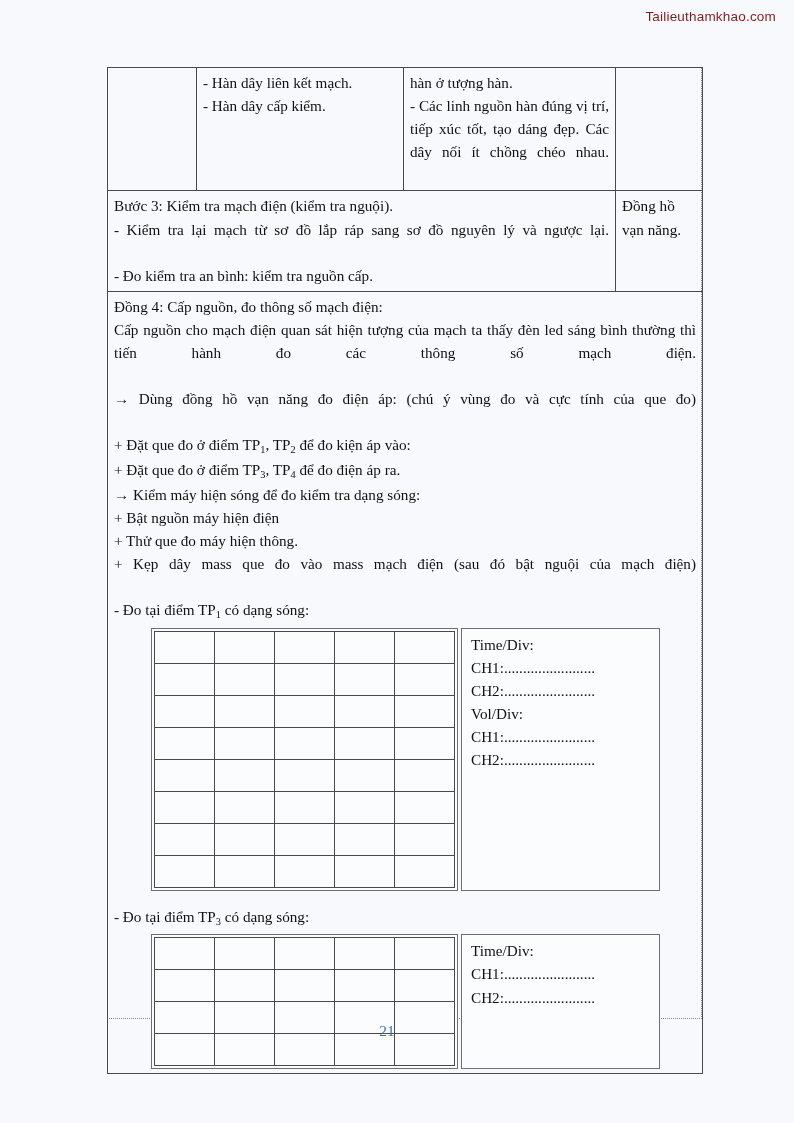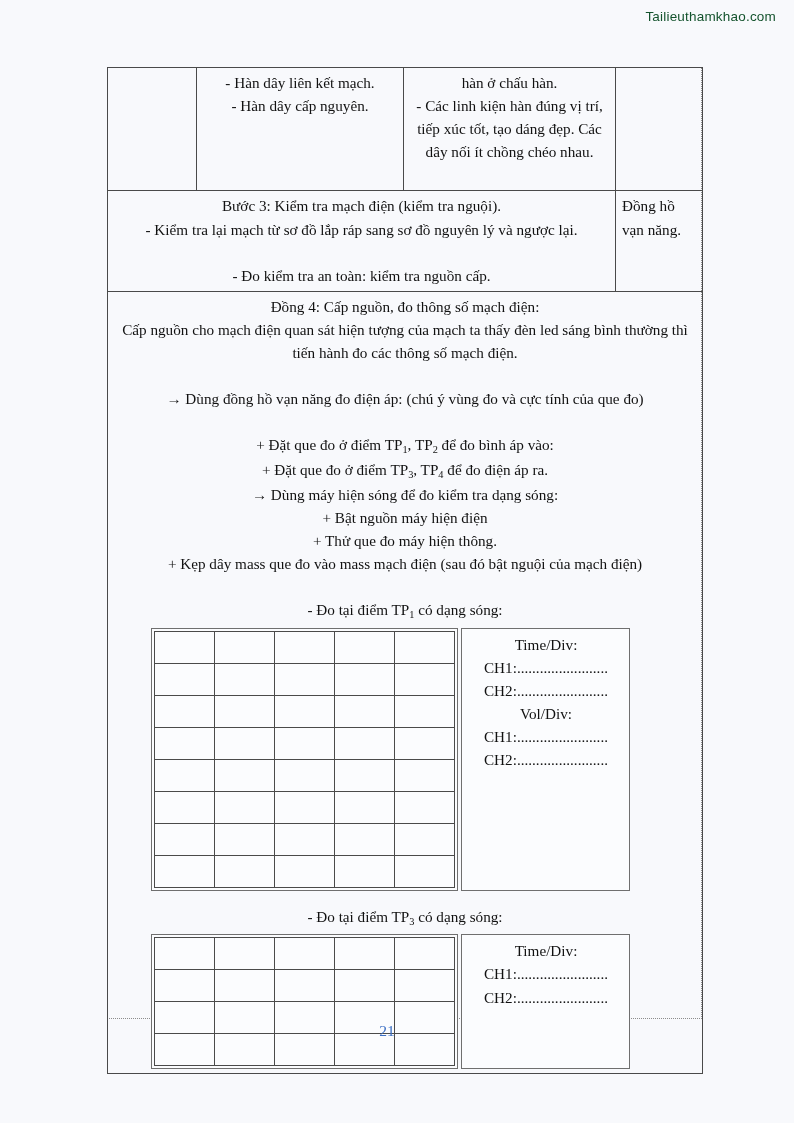--- a/index.html
+++ b/index.html
@@ -16,21 +16,21 @@
     position: relative;
   }
 
   
   .watermark {
     position: absolute;
     top: 9px;
     right: 18px;
     font-family: "Liberation Sans", sans-serif;
     font-size: 13.5px;
-    color: #14532d;
+    color: #7f1d1d;
     letter-spacing: 0.2px;
     white-space: nowrap;
   }
 
   
   .page-frame {
     position: absolute;
     left: 107px;
     top: 67px;
     width: 595px;
@@ -66,21 +66,21 @@
   td.no-top { border-top: 1px dotted #8c8c8c; }
   td.no-bottom { border-bottom: 1px dotted #8c8c8c; }
   .just-all { text-align: justify; }
   .just-all::after {
     content: "";
     display: inline-block;
     width: 100%;
   }
 
   p { margin: 0; }
-  .line { margin: 0; text-align: center; }
+  .line { margin: 0; }
 
   sub { font-size: 0.68em; vertical-align: -0.28em; }
 
   
   .scope-block {
     display: flex;
     margin-top: 5px;
     margin-left: 37px;
   }
   .scope-grid {
@@ -101,26 +101,25 @@
     border: 1px solid #6f6f6f;
     padding: 2px;
     background: #fbfcfe;
     box-sizing: border-box;
   }
   .scope-legend {
     border: 1px solid #6f6f6f;
     border-left: none;
     margin-left: 3px;
     padding: 4px 8px 4px 9px;
-    width: 169px;
+    width: 199px;
     box-sizing: border-box;
     background: #fbfcfe;
     font-size: 15.2px;
     line-height: 1.52;
-    text-align: center;
   }
   .scope-legend.legend-1 { border-left: 1px solid #6f6f6f; }
   .scope-legend p { margin: 0; white-space: nowrap; }
 
   .spacer-line { height: 14px; }
 
   
   .page-number {
     position: absolute;
     left: 0;
@@ -145,52 +144,52 @@
       <col class="c2">
       <col class="c3">
       <col class="c4">
   </colgroup>
   <tbody>
 
     <tr>
       <td class="no-top"></td>
       <td class="no-top">
         <p class="line">- Hàn dây liên kết mạch.</p>
-        <p class="line">- Hàn dây cấp nguyên.</p>
+        <p class="line">- Hàn dây cấp kiểm.</p>
       </td>
       <td class="no-top">
-        <p class="line">hàn ở chấu hàn.</p>
-        <p class="line just-all">- Các linh kiện hàn đúng vị trí, tiếp xúc tốt, tạo dáng đẹp. Các dây nối ít chồng chéo nhau.</p>
+        <p class="line">hàn ở tượng hàn.</p>
+        <p class="line just-all">- Các linh nguồn hàn đúng vị trí, tiếp xúc tốt, tạo dáng đẹp. Các dây nối ít chồng chéo nhau.</p>
       </td>
       <td class="no-top"></td>
     </tr>
 
     <tr>
       <td colspan="3">
         <p class="line">Bước 3: Kiểm tra mạch điện (kiểm tra nguội).</p>
         <p class="line just-all">-  Kiểm tra lại mạch từ sơ đồ lắp ráp sang sơ đồ nguyên lý và ngược lại.</p>
-        <p class="line">-  Đo kiểm tra an toàn: kiểm tra nguồn cấp.</p>
+        <p class="line">-  Đo kiểm tra an bình: kiểm tra nguồn cấp.</p>
       </td>
       <td>Đồng hồ vạn năng.</td>
     </tr>
 
     <tr>
       <td colspan="4" class="no-bottom">
 
         <p class="line">Đồng 4: Cấp nguồn, đo thông số mạch điện:</p>
 
         <p class="line just-all">Cấp nguồn cho mạch điện quan sát hiện tượng của mạch ta thấy đèn led sáng bình thường thì tiến hành đo các thông số mạch điện.</p>
 
         <p class="line just-all">→ Dùng đồng hồ vạn năng đo điện áp: (chú ý vùng đo và cực tính của que đo)</p>
 
-        <p class="line"><span>+ Đặt que đo ở điểm TP</span><sub>1</sub><span>, TP</span><sub>2</sub><span> để đo bình áp vào:</span></p>
+        <p class="line"><span>+ Đặt que đo ở điểm TP</span><sub>1</sub><span>, TP</span><sub>2</sub><span> để đo kiện áp vào:</span></p>
 
         <p class="line"><span>+ Đặt que đo ở điểm TP</span><sub>3</sub><span>, TP</span><sub>4</sub><span>  để đo điện áp ra.</span></p>
 
-        <p class="line">→ Dùng máy hiện sóng để đo kiểm tra dạng sóng:</p>
+        <p class="line">→ Kiểm máy hiện sóng để đo kiểm tra dạng sóng:</p>
         <p class="line">+ Bật nguồn máy hiện điện</p>
         <p class="line">+ Thử que đo máy hiện thông.</p>
         <p class="line just-all">+ Kẹp dây mass que đo vào mass mạch điện (sau đó bật nguội của mạch điện)</p>
 
         <p class="line"><span>-  Đo tại điểm TP</span><sub>1</sub><span> có dạng sóng:</span></p>
 
         <div class="scope-block">
           <div class="scope-outer">
             <table class="scope-grid">
               <tbody id="grid1">

